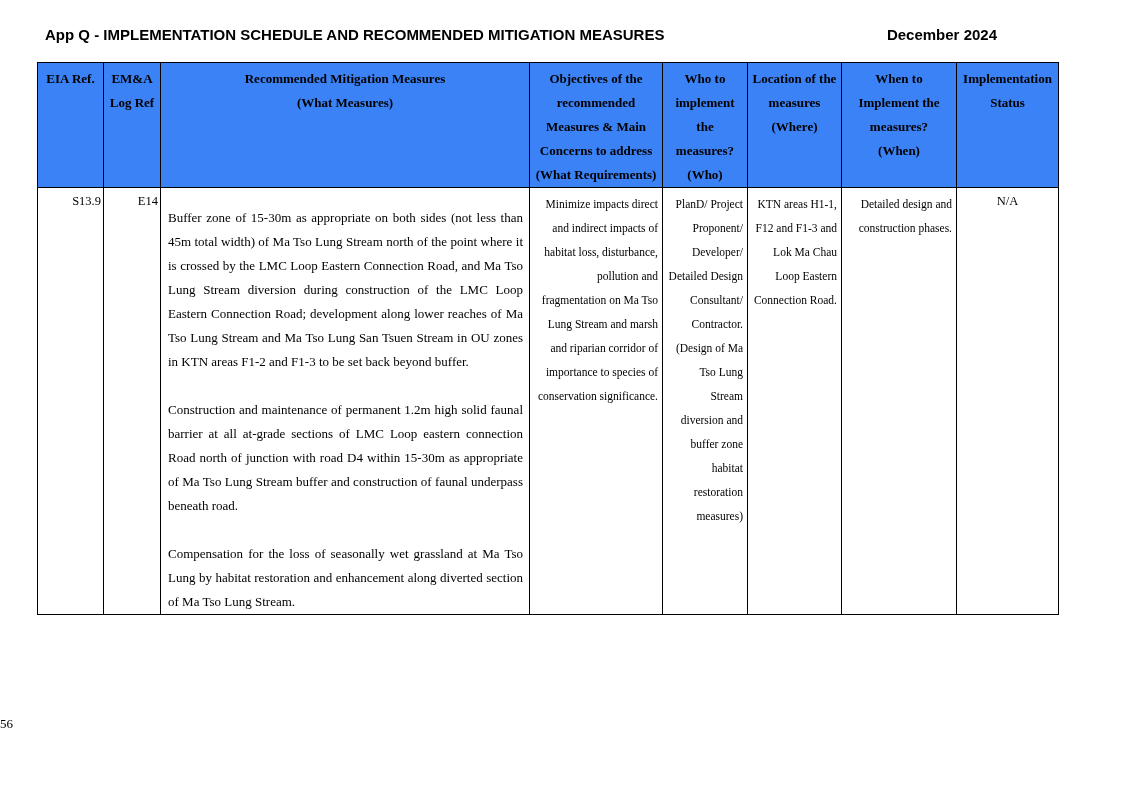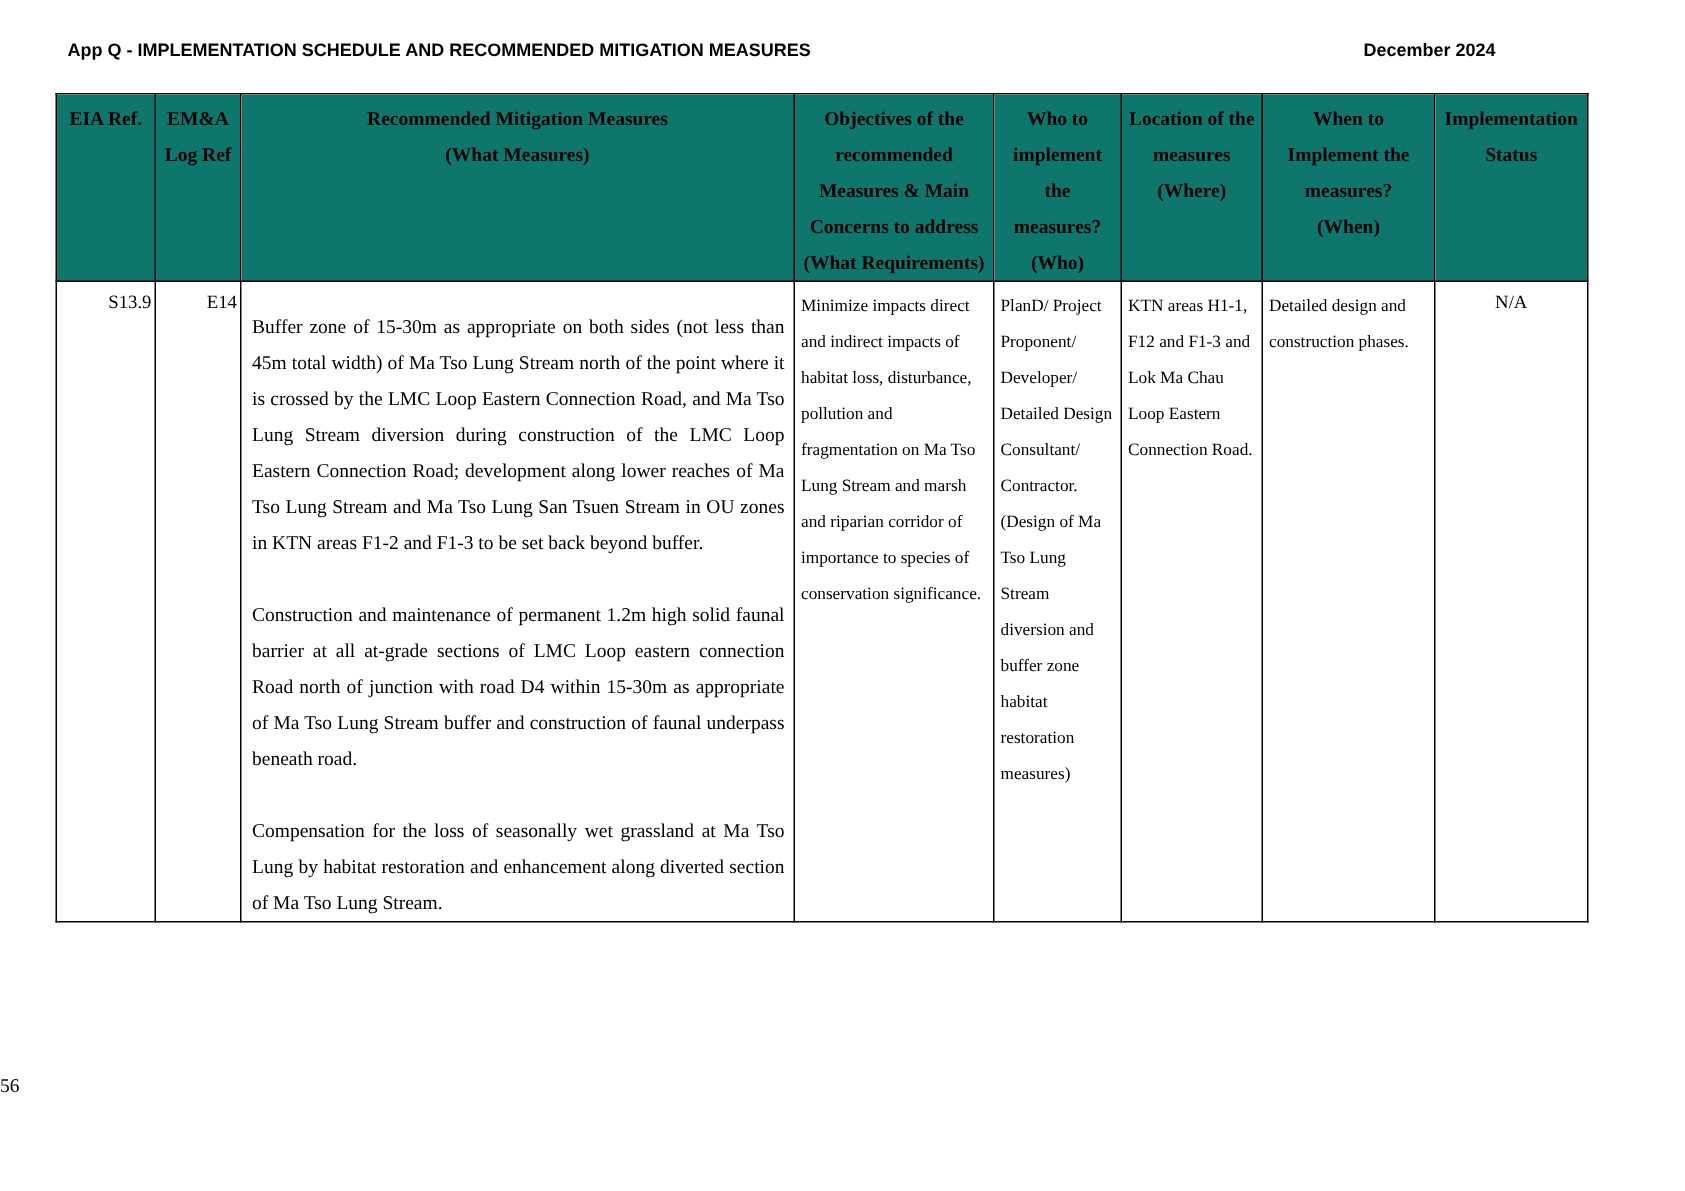--- a/index.html
+++ b/index.html
@@ -18,39 +18,39 @@
   .doc-header {
     position: absolute;
     top: 26px;
     left: 45px;
     right: 126px;
     display: flex;
     justify-content: space-between;
     align-items: baseline;
     font-family: "Liberation Sans", sans-serif;
     font-weight: bold;
-    font-size: 12px;
+    font-size: 15px;
     white-space: nowrap;
   }
   table.schedule {
     position: absolute;
     left: 37px;
     top: 62px;
     width: 1021px;
     border-collapse: collapse;
     table-layout: fixed;
   }
   table.schedule th,
   table.schedule td {
     border: 1px solid #000000;
     vertical-align: top;
     overflow: hidden;
   }
   thead th {
-    background: #0f766e;
+    background: #3b82f6;
     font-weight: bold;
     font-size: 13px;
     text-align: center;
     line-height: 24px;
     padding: 4px 3px 0 3px;
     height: 115px;
     white-space: pre-line;
     font-family: "Liberation Serif", serif;
   }
   tbody td {
@@ -75,21 +75,21 @@
   }
   td.cell-measures p {
     margin: 0 0 24px 0;
   }
   td.cell-measures p:last-child {
     margin-bottom: 0;
   }
   td.cell-small {
     font-size: 11.5px;
     line-height: 24px;
-    text-align: left;
+    text-align: right;
     padding: 4px 4px 0 4px;
   }
   td.cell-status {
     font-size: 12.5px;
     text-align: center;
     padding: 6px 2px 0 2px;
   }
   .page-footer {
     position: absolute;
     top: 716px;

